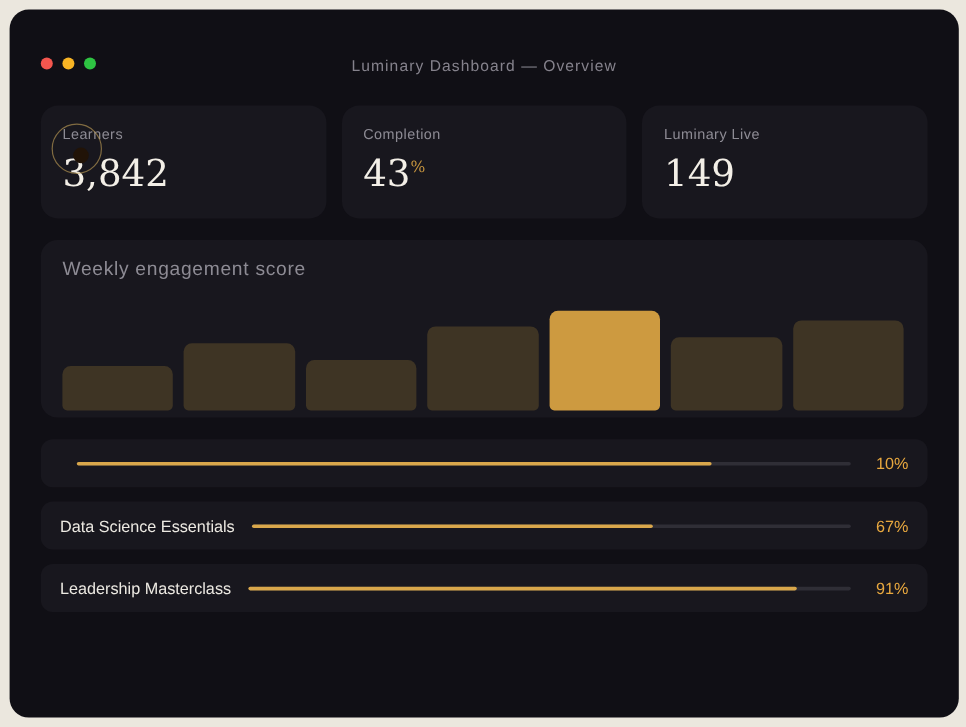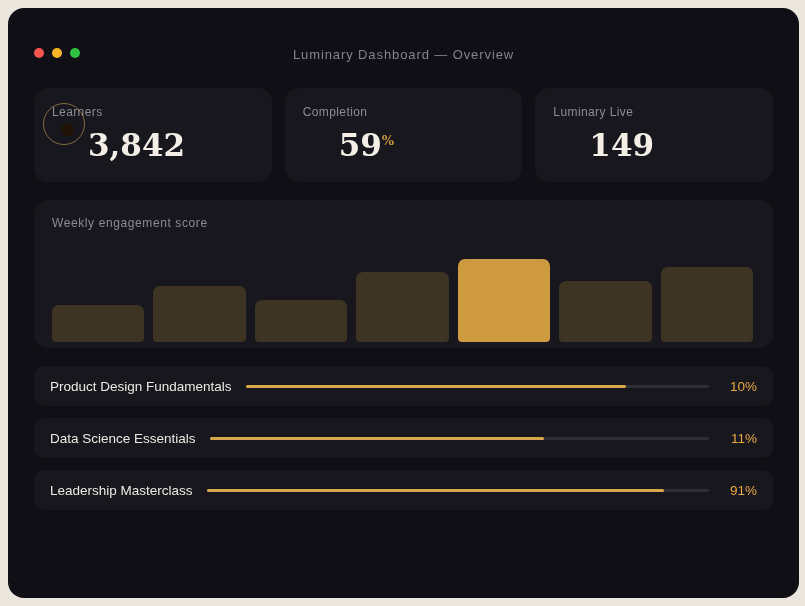--- a/index.html
+++ b/index.html
@@ -41,24 +41,23 @@
     background: #18171e;
     border-radius: 14px;
     padding: 17px 18px;
     position: relative;
   }
   .stat-label { font-size: 12px; letter-spacing: 0.4px; color: #8d8b94; }
   .stat-value {
     margin-top: 9px;
     font-family: "DejaVu Serif", serif;
     font-size: 31px;
-    font-weight: 700;
+    font-weight: 400;
     color: #f3efe7;
     line-height: 1.1;
-    margin-left: 36px;
   }
   .stat-suffix {
     font-size: 13px;
     color: #c8963f;
     vertical-align: super;
     font-family: "DejaVu Serif", serif;
   }
   
   .cursor-ring {
     position: absolute; left: 9px; top: 15px;
@@ -76,21 +75,21 @@
   
   .chart-panel {
     margin-top: 18px;
     height: 148px;
     background: #18171e;
     border-radius: 14px;
     position: relative;
   }
   .chart-title {
     position: absolute; left: 18px; top: 16px;
-    font-size: 12px; letter-spacing: 0.6px;
+    font-size: 16px; letter-spacing: 0.6px;
     color: #8d8b94; font-weight: 500;
   }
   .bars {
     position: absolute; left: 18px; right: 20px; bottom: 6px;
     height: 100px;
     display: flex; align-items: flex-end; gap: 9px;
   }
   .bar {
     flex: 1;
     background: #3e3424;
@@ -145,21 +144,21 @@
     <div class="stats-row">
       <div class="stat-card">
         <div class="stat-label">Learners</div>
         <div class="stat-value">3,842</div>
         <div class="cursor-ring">
           <div class="cursor-dot"></div>
         </div>
       </div>
       <div class="stat-card">
         <div class="stat-label">Completion</div>
-        <div class="stat-value"><span>59</span><span class="stat-suffix">%</span></div>
+        <div class="stat-value"><span>43</span><span class="stat-suffix">%</span></div>
       </div>
       <div class="stat-card">
         <div class="stat-label">Luminary Live</div>
         <div class="stat-value">149</div>
       </div>
     </div>
 
     <div class="chart-panel">
       <div class="chart-title">Weekly engagement score</div>
       <div class="bars">
@@ -167,33 +166,32 @@
         <div class="bar" style="height: 56px;"></div>
         <div class="bar" style="height: 42px;"></div>
         <div class="bar" style="height: 70px;"></div>
         <div class="bar highlight" style="height: 83px;"></div>
         <div class="bar" style="height: 61px;"></div>
         <div class="bar" style="height: 75px;"></div>
       </div>
     </div>
 
     <div class="course-row first">
-      <div class="course-name">Product Design Fundamentals</div>
       <div class="course-track">
         <div class="course-fill" style="width: 82%;"></div>
       </div>
       <div class="course-pct">10%</div>
     </div>
 
     <div class="course-row">
       <div class="course-name">Data Science Essentials</div>
       <div class="course-track">
         <div class="course-fill" style="width: 67%;"></div>
       </div>
-      <div class="course-pct">11%</div>
+      <div class="course-pct">67%</div>
     </div>
 
     <div class="course-row">
       <div class="course-name">Leadership Masterclass</div>
       <div class="course-track">
         <div class="course-fill" style="width: 91%;"></div>
       </div>
       <div class="course-pct">91%</div>
     </div>
 

